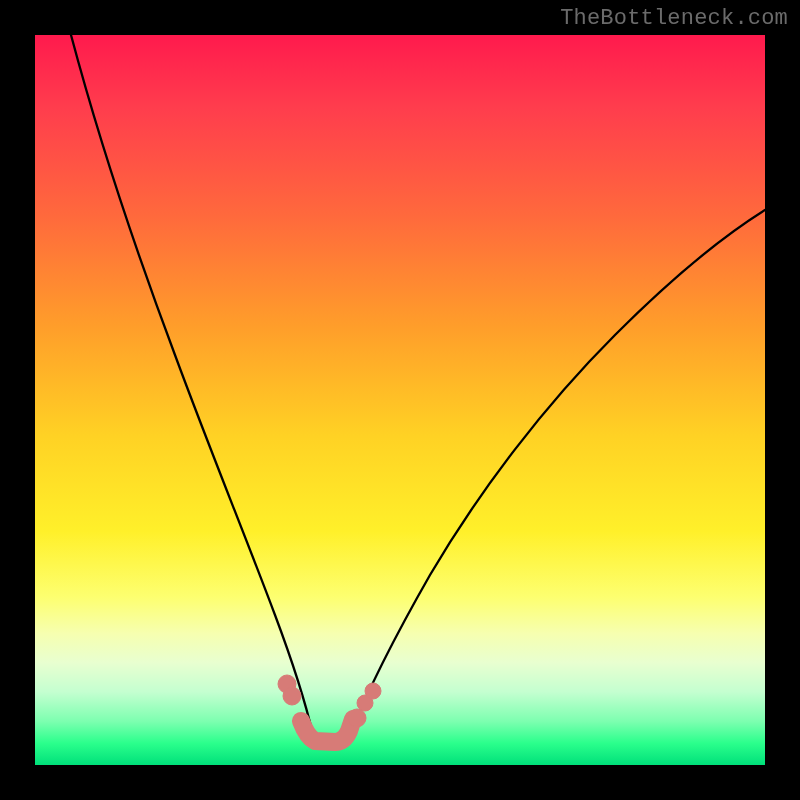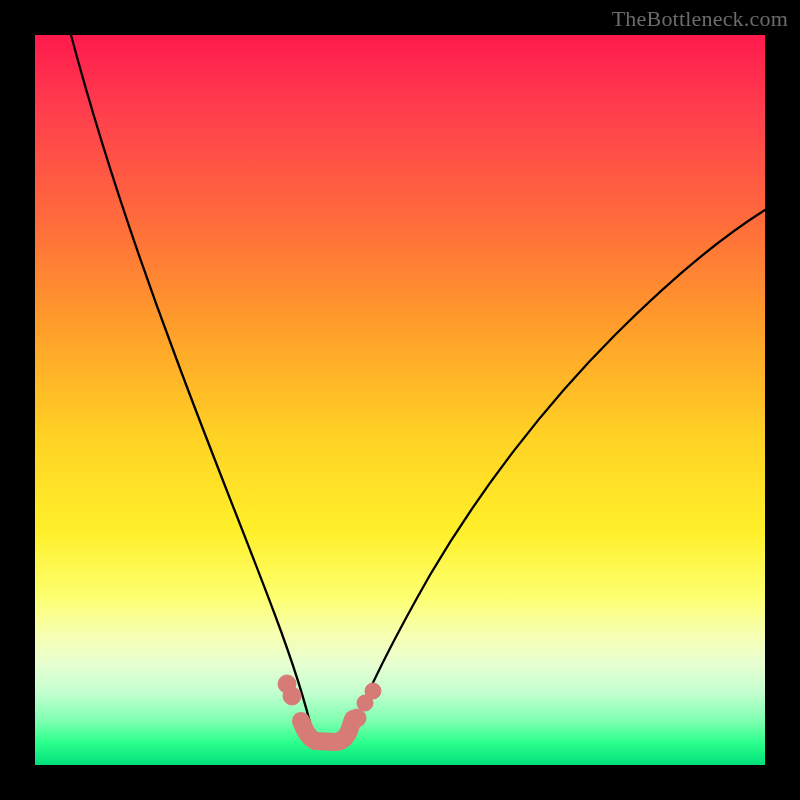--- a/index.html
+++ b/index.html
@@ -37,21 +37,21 @@
       #c4ffd0 90%,
       #7dffb0 94%,
       #2bff8c 97%,
       #00e07a 100%
     );
   }
   .watermark {
     position: absolute;
     top: 6px;
     right: 12px;
-    font-family: Liberation Serif, serif;
+    font-family: Liberation Mono, monospace;
     font-size: 22px;
     color: #6b6b6b;
     letter-spacing: 0.2px;
     user-select: none;
   }
   svg.curves {
     position: absolute;
     top: 0;
     left: 0;
   }

